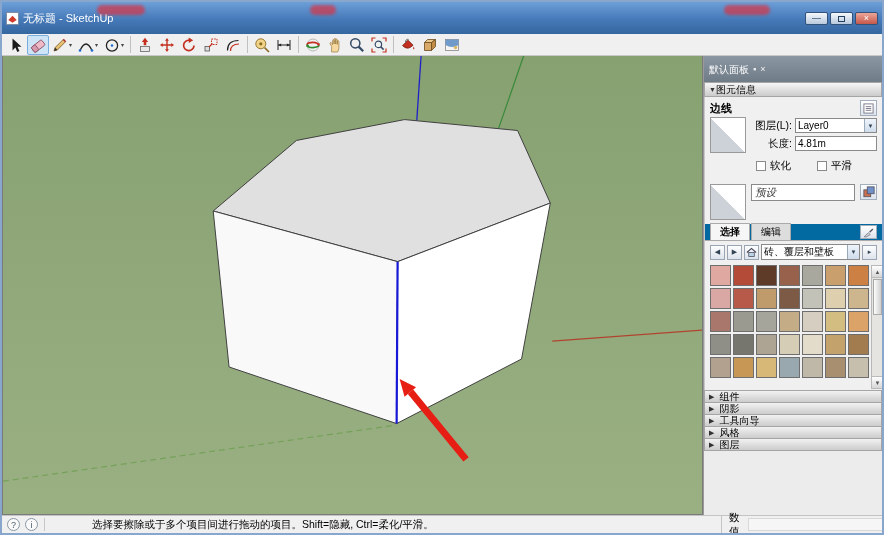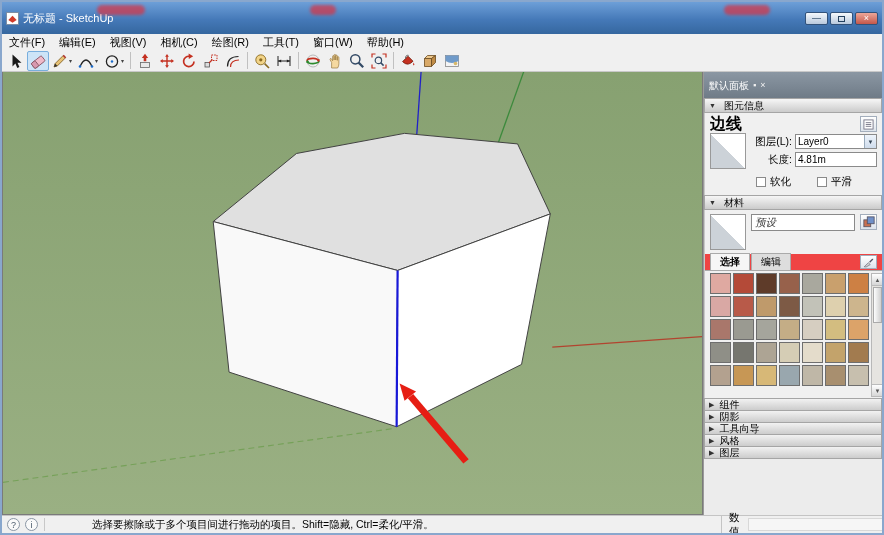--- a/index.html
+++ b/index.html
@@ -28,42 +28,42 @@
   
   .main{flex:1;display:flex;min-height:0;}
   .viewport{width:701px;flex:none;position:relative;border:1px solid #7a7a7a;border-top:none;background:#8ea878;}
   .viewport svg.scene{display:block;width:100%;height:100%;}
 
   
   .panel{flex:1;background:#ececec;display:flex;flex-direction:column;font-size:10.5px;border-left:1px solid #9a9a9a;overflow:hidden;}
   .panel-titlebar{height:27px;background:linear-gradient(#8b97a3,#6e7a86);color:#fff;display:flex;align-items:center;padding:12px 5px;font-size:10px;flex:none;}
   .pt-btn{margin-left:4px;color:#f2f2f2;font-size:9px;line-height:9px;}
   .pt-btn:first-of-type{margin-left:auto;}
-  .sec-header{height:15px;background:linear-gradient(#f6f6f6,#cbcbcb);border:1px solid #a5a5a5;display:flex;align-items:center;gap:8px;padding:0 4px;font-size:10px;flex:none;margin-top:-1px;}
+  .sec-header{height:15px;background:linear-gradient(#f6f6f6,#cbcbcb);border:1px solid #a5a5a5;display:flex;align-items:center;gap:0;padding:0 4px;font-size:10px;flex:none;margin-top:-1px;}
   .sec-header .caret{font-size:7px;color:#333;}
   .sec-body{background:#f0f0f0;border-left:1px solid #c8c8c8;}
 
   .ei-body{padding:3px 5px 7px;display:flex;flex-direction:column;}
-  .ei-type{display:flex;align-items:center;font-weight:bold;font-size:16px;height:16px;}
+  .ei-type{display:flex;align-items:center;font-weight:bold;font-size:11px;height:16px;}
   .ei-type .sbtn{margin-left:auto;}
   .ei-main{display:flex;gap:6px;margin-top:1px;}
   .thumb{width:36px;height:36px;border:1px solid #999;background:linear-gradient(45deg,#ccd2d8 49.5%,#ffffff 50%);flex:none;}
   .ei-fields{flex:1;display:flex;flex-direction:column;gap:3px;padding-top:1px;}
   .frow{display:flex;align-items:center;gap:3px;justify-content:flex-end;}
   .combo{width:82px;height:15px;background:#fff;border:1px solid #8a8a8a;display:flex;align-items:center;font-size:10px;padding-left:2px;overflow:hidden;white-space:nowrap;}
   .combo .arrow{margin-left:auto;width:12px;height:100%;background:linear-gradient(#eef4fb,#cfdcec);border-left:1px solid #9ab;display:flex;align-items:center;justify-content:center;font-size:6px;color:#345;flex:none;}
   .tfield{width:82px;height:15px;background:#fff;border:1px solid #8a8a8a;font-size:10px;padding:0 2px;font-family:inherit;}
   .ei-checks{display:flex;gap:26px;margin-left:46px;margin-top:6px;}
   .check{display:flex;align-items:center;gap:4px;}
   .cb{width:10px;height:10px;background:#fff;border:1px solid #8a8a8a;flex:none;}
   .sbtn{width:17px;height:16px;border:1px solid #a3aebc;background:linear-gradient(#ffffff,#dde4ec);display:flex;align-items:center;justify-content:center;flex:none;}
 
   .mat-top{display:flex;gap:5px;padding:4px 5px;font-style:italic;}
   .mat-name{flex:1;height:17px;background:#fff;border:1px solid #8a8a8a;display:flex;align-items:center;padding:0 3px;color:#444;}
-  .mat-tabs{display:flex;align-items:flex-end;padding:0 5px;height:17px;border-bottom:1px solid #aaa;background:#ef4444;}
+  .mat-tabs{display:flex;align-items:flex-end;padding:0 5px;height:17px;border-bottom:1px solid #aaa;background:#0369a1;}
   .tab{padding:1px 9px;font-size:10px;border:1px solid #aaa;border-bottom:none;background:#ddd;margin-right:1px;}
   .tab.active{background:#f6f6f6;font-weight:bold;}
   .mat-tabs .sbtn{margin-left:auto;height:14px;width:17px;margin-bottom:1px;}
   .mat-nav{display:flex;align-items:center;gap:2px;padding:3px 5px;background:#f0f0f0;}
   .nbtn{width:15px;height:15px;font-size:7px;display:flex;align-items:center;justify-content:center;border:1px solid #9aa4b2;background:linear-gradient(#fdfdfd,#dde4ec);color:#345;flex:none;}
   .mat-nav .combo{flex:1;height:16px;}
   .mat-list{display:flex;height:128px;padding:2px 2px 2px 5px;background:#f0f0f0;}
   .swatch-grid{display:grid;grid-template-columns:repeat(7,21px);grid-auto-rows:21px;gap:2px;align-content:start;flex:1;}
   .swatch{border:1px solid #6e6e6e;}
   .vscroll{width:13px;background:#e6e4e0;border:1px solid #b8b8b8;display:flex;flex-direction:column;margin-left:2px;flex:none;}
@@ -99,30 +99,20 @@
     <div class="redact" style="left:95px;width:48px;"></div>
     <div class="redact" style="left:308px;width:26px;"></div>
     <div class="redact" style="right:112px;width:46px;"></div>
     <div class="win-buttons">
       <div class="wbtn">—</div>
       <div class="wbtn"><span class="maxsq"></span></div>
       <div class="wbtn close">×</div>
     </div>
   </div>
 
-  <div class="menubar">
-      <div class="menu-item">文件(F)</div>
-      <div class="menu-item">编辑(E)</div>
-      <div class="menu-item">视图(V)</div>
-      <div class="menu-item">相机(C)</div>
-      <div class="menu-item">绘图(R)</div>
-      <div class="menu-item">工具(T)</div>
-      <div class="menu-item">窗口(W)</div>
-      <div class="menu-item">帮助(H)</div>
-    </div>
 
   <div class="toolbar">
       <div class="toolbtn">
         <svg viewBox="0 0 16 16">
           <path d="M4.5 1.5 L4.5 13.5 L7.4 10.6 L9.3 15 L11.4 14.1 L9.5 9.8 L13.5 9.8 Z" fill="#1a1a1a"></path>
         </svg>
       </div>
       <div class="toolbtn active">
         <svg viewBox="0 0 16 16">
           <g transform="rotate(-38 8 9)">
@@ -324,24 +314,20 @@
             <span class="cb"></span>
             <span>软化</span>
           </label>
           <label class="check">
             <span class="cb"></span>
             <span>平滑</span>
           </label>
         </div>
       </div>
 
-      <div class="sec-header">
-        <span class="caret">▼</span>
-        <span>材料</span>
-      </div>
       <div class="sec-body">
         <div class="mat-top">
           <div class="thumb"></div>
           <div class="mat-name">
             <span>预设</span>
           </div>
           <div class="mat-side">
             <span class="sbtn">
               <svg width="12" height="12" viewBox="0 0 14 14">
                   <rect x="1" y="4.5" width="8" height="8" fill="#c87050" stroke="#556"></rect>
@@ -352,20 +338,35 @@
         </div>
         <div class="mat-tabs">
           <span class="tab active">选择</span>
           <span class="tab">编辑</span>
           <span class="sbtn">
             <svg width="11" height="11" viewBox="0 0 14 14">
                 <path d="M1.5 12.5 L6.8 7.2 L9.3 9.7 L4 12.7 Z" fill="#ccc" stroke="#556" stroke-width="0.7"></path>
                 <path d="M7.8 6.2 L11.3 2.7 Q12.3 1.7 12.9 2.3 Q13.5 2.9 12.5 3.9 L9 7.4 Z" fill="#556"></path>
               </svg>
           </span>
+        </div>
+        <div class="mat-nav">
+          <span class="nbtn">◀</span>
+          <span class="nbtn">▶</span>
+          <span class="nbtn">
+            <svg width="11" height="11" viewBox="0 0 12 12">
+                <path d="M1 6 L6 1.5 L11 6" fill="none" stroke="#445" stroke-width="1.2"></path>
+                <rect x="3" y="6" width="6" height="4.5" fill="#bcd4e8" stroke="#445" stroke-width="0.8"></rect>
+              </svg>
+          </span>
+          <div class="combo">
+            <span>砖、覆层和壁板</span>
+            <span class="arrow">▼</span>
+          </div>
+          <span class="nbtn">▸</span>
         </div>
         <div class="mat-list">
           <div class="swatch-grid">
               <div class="swatch" style="background: rgb(223, 169, 161);"></div>
               <div class="swatch" style="background: rgb(180, 74, 56);"></div>
               <div class="swatch" style="background: rgb(94, 59, 41);"></div>
               <div class="swatch" style="background: rgb(151, 97, 75);"></div>
               <div class="swatch" style="background: rgb(169, 168, 158);"></div>
               <div class="swatch" style="background: rgb(201, 160, 109);"></div>
               <div class="swatch" style="background: rgb(205, 128, 68);"></div>

